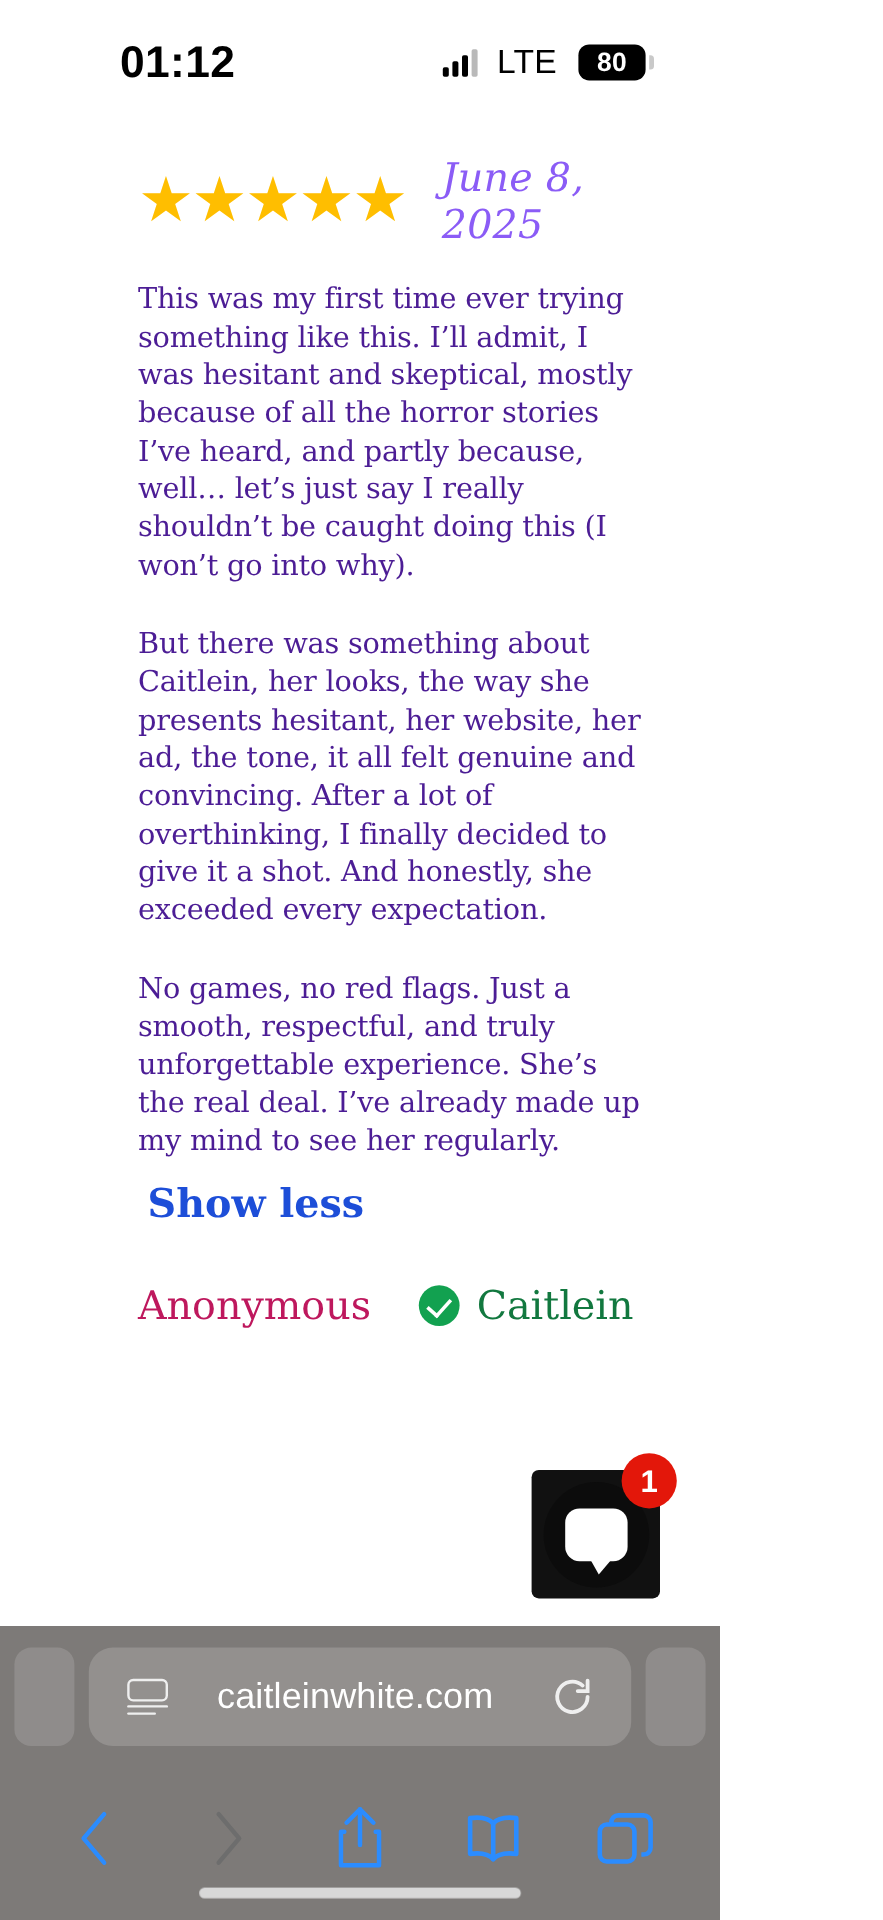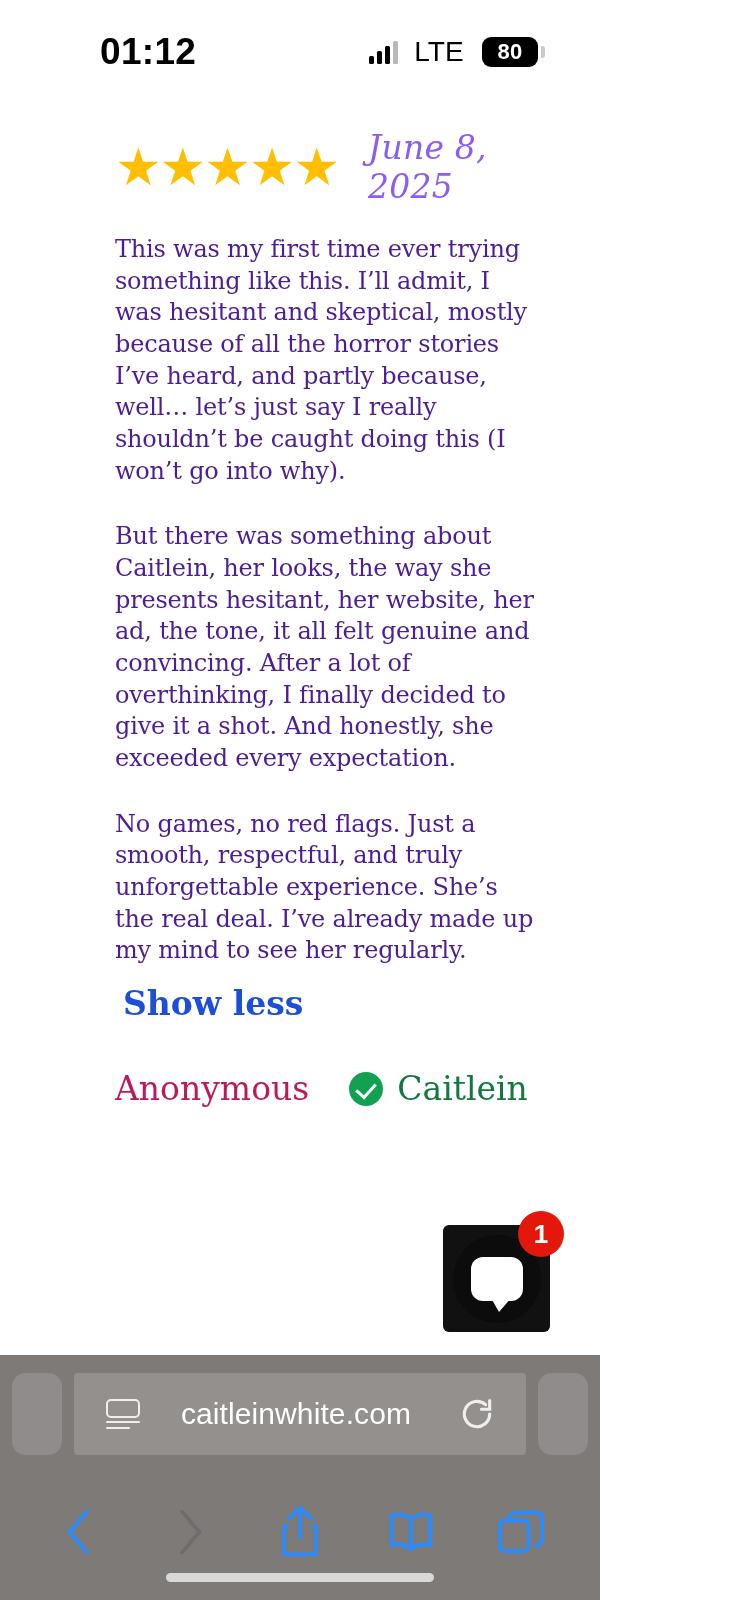--- a/index.html
+++ b/index.html
@@ -255,21 +255,21 @@
     height: 82px;
     background: rgba(255,255,255,0.14);
     border-radius: 14px;
     flex: 0 0 50px;
   }
   .url-bar {
     flex: 1 1 auto;
     height: 82px;
     margin: 0 12px;
     background: rgba(255,255,255,0.17);
-    border-radius: 4px;
+    border-radius: 20px;
     display: flex;
     align-items: center;
     padding: 0 30px;
     position: relative;
   }
   .aa-icon {
     width: 38px;
     height: 30px;
     position: relative;
     flex: 0 0 38px;

